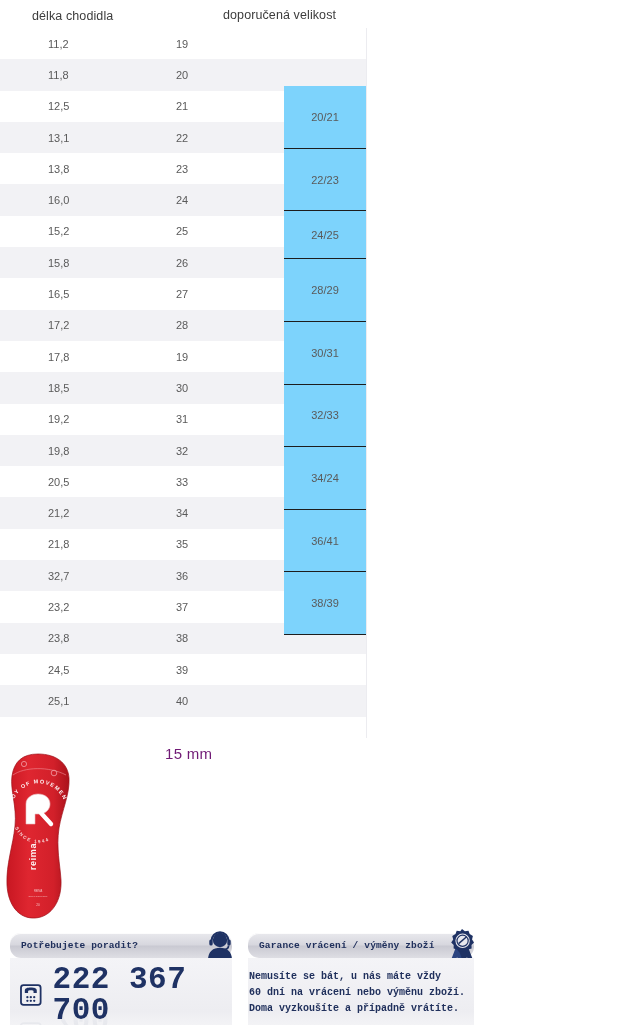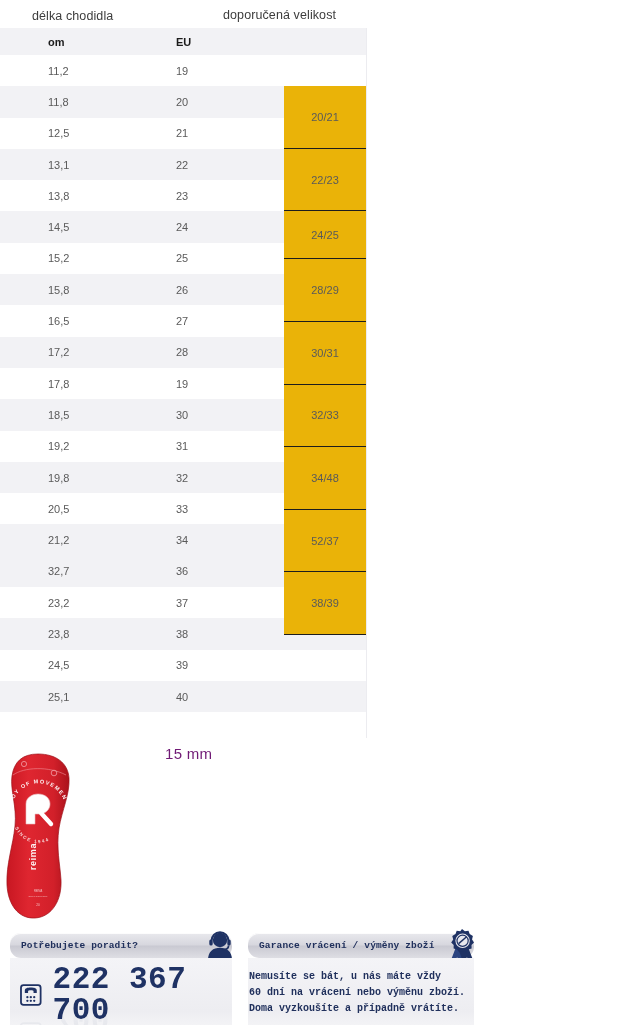--- a/index.html
+++ b/index.html
@@ -69,21 +69,21 @@
   
   .band-layer {
     position: absolute;
     left: 284px;
     top: 28px;
     width: 82px;
   }
   .band {
     position: relative;
     box-sizing: border-box;
-    background: #eab308;
+    background: #7dd3fc;
     border-bottom: 1px solid #1d1d1d;
     display: flex;
     align-items: center;
     justify-content: center;
   }
   .band.spacer {
     background: transparent;
     border-bottom: none;
   }
   .band.last-open {
@@ -218,24 +218,20 @@
 </style>
 </head>
 <body>
 
 <div class="caption-row">
   <span class="caption left">délka chodidla</span>
   <span class="caption right">doporučená velikost</span>
 </div>
 
 <div class="size-table" id="size-table">
-    <div class="trow header">
-      <span class="cell c-cm">om</span>
-      <span class="cell c-eu">EU</span>
-    </div>
     <div class="trow plain">
       <span class="cell c-cm">11,2</span>
       <span class="cell c-eu">19</span>
     </div>
     <div class="trow shade">
       <span class="cell c-cm">11,8</span>
       <span class="cell c-eu">20</span>
     </div>
     <div class="trow plain">
       <span class="cell c-cm">12,5</span>
@@ -243,21 +239,21 @@
     </div>
     <div class="trow shade">
       <span class="cell c-cm">13,1</span>
       <span class="cell c-eu">22</span>
     </div>
     <div class="trow plain">
       <span class="cell c-cm">13,8</span>
       <span class="cell c-eu">23</span>
     </div>
     <div class="trow shade">
-      <span class="cell c-cm">14,5</span>
+      <span class="cell c-cm">16,0</span>
       <span class="cell c-eu">24</span>
     </div>
     <div class="trow plain">
       <span class="cell c-cm">15,2</span>
       <span class="cell c-eu">25</span>
     </div>
     <div class="trow shade">
       <span class="cell c-cm">15,8</span>
       <span class="cell c-eu">26</span>
     </div>
@@ -286,20 +282,24 @@
       <span class="cell c-eu">32</span>
     </div>
     <div class="trow plain">
       <span class="cell c-cm">20,5</span>
       <span class="cell c-eu">33</span>
     </div>
     <div class="trow shade">
       <span class="cell c-cm">21,2</span>
       <span class="cell c-eu">34</span>
     </div>
+    <div class="trow plain">
+      <span class="cell c-cm">21,8</span>
+      <span class="cell c-eu">35</span>
+    </div>
     <div class="trow shade">
       <span class="cell c-cm">32,7</span>
       <span class="cell c-eu">36</span>
     </div>
     <div class="trow plain">
       <span class="cell c-cm">23,2</span>
       <span class="cell c-eu">37</span>
     </div>
     <div class="trow shade">
       <span class="cell c-cm">23,8</span>
@@ -328,24 +328,24 @@
     <div class="band" style="height: 62.6px;">
       <span class="band-label">28/29</span>
     </div>
     <div class="band" style="height: 62.6px;">
       <span class="band-label">30/31</span>
     </div>
     <div class="band" style="height: 62.6px;">
       <span class="band-label">32/33</span>
     </div>
     <div class="band" style="height: 62.6px;">
-      <span class="band-label">34/48</span>
-    </div>
-    <div class="band" style="height: 62.6px;">
-      <span class="band-label">52/37</span>
+      <span class="band-label">34/24</span>
+    </div>
+    <div class="band" style="height: 62.6px;">
+      <span class="band-label">36/41</span>
     </div>
     <div class="band" style="height: 62.6px;">
       <span class="band-label">38/39</span>
     </div>
     <div class="band spacer last-open" style="height: 31.3px;"></div>
   </div>
 <div class="table-divider"></div>
 
 <div class="illus">
 

